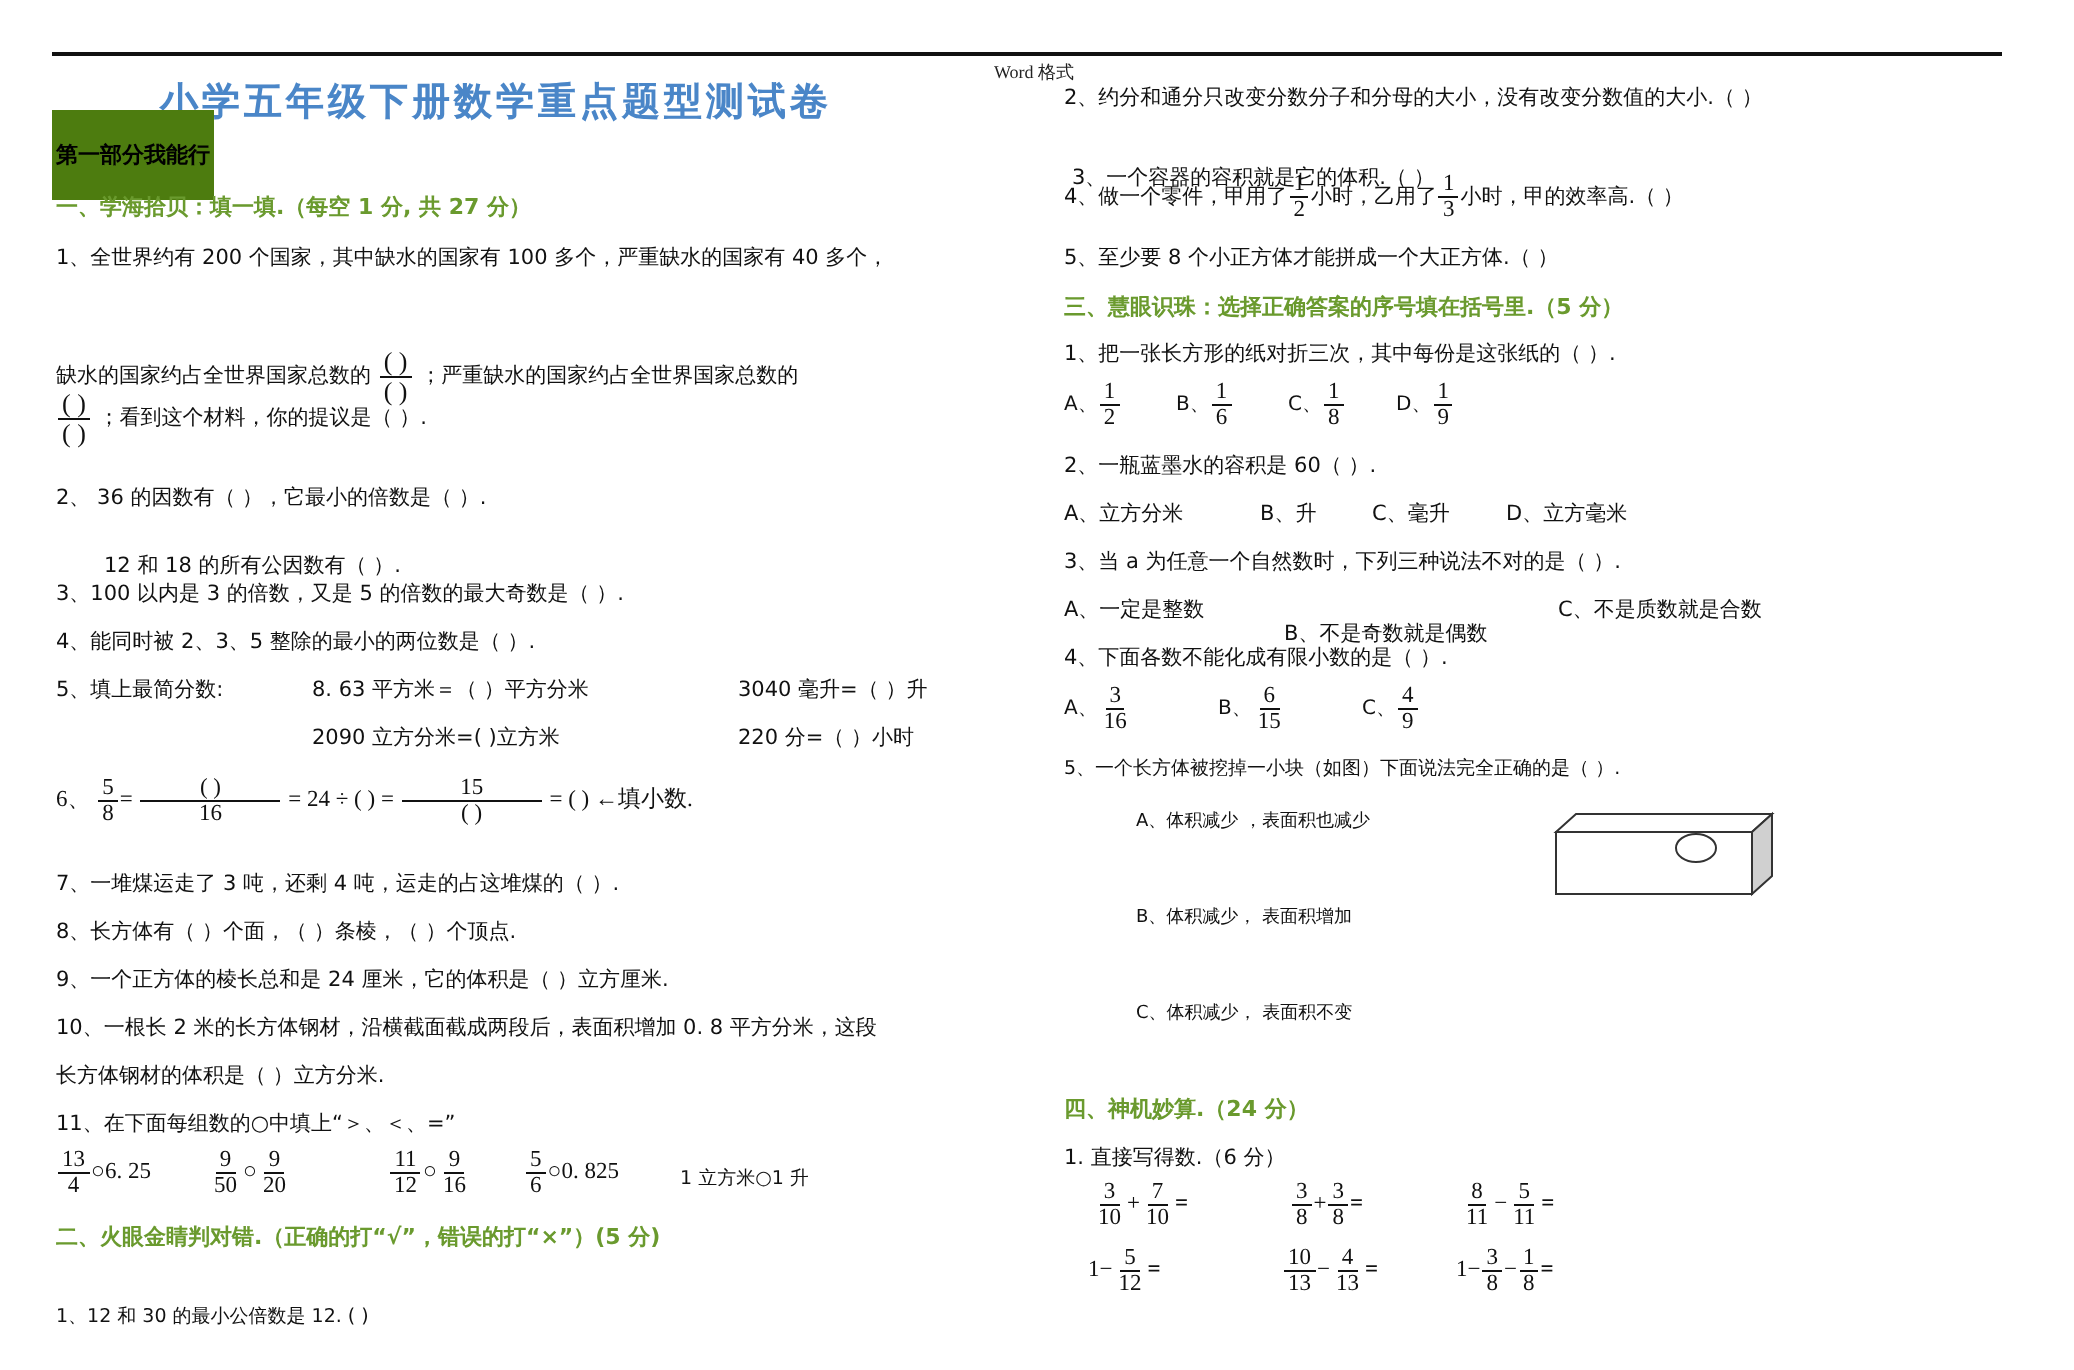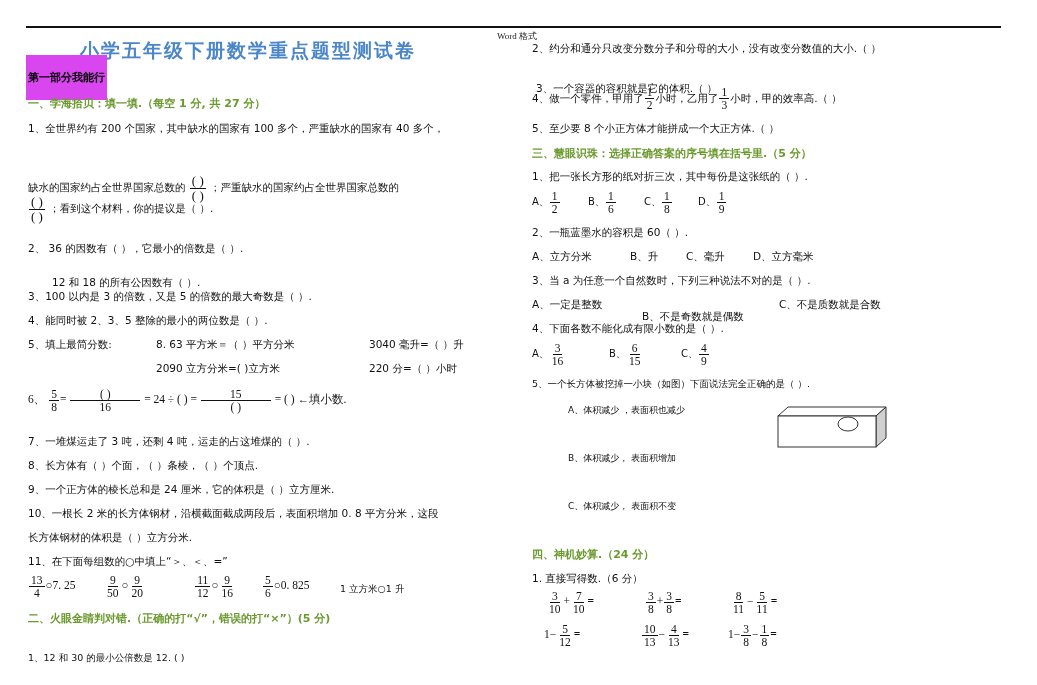--- a/index.html
+++ b/index.html
@@ -2,21 +2,21 @@
 <html><head>
 <meta charset="utf-8">
 <style>
   * { margin: 0; padding: 0; box-sizing: border-box; }
   html, body { width: 1037px; height: 685px; background: #ffffff; overflow: hidden; }
   body { position: relative; font-family: "DejaVu Sans", "Liberation Sans", sans-serif; color: #111; font-size: 10.5px; }
   .hdr-text { position: absolute; top: 12px; left: 497px; font-family: "Liberation Serif", serif; font-size: 9px; color: #222; margin-top: 18px; }
   .hdr-rule { position: absolute; top: 26px; left: 26px; width: 975px; height: 1.5px; background: #111; }
   .abs { position: absolute; white-space: nowrap; }
   .title { font-family: "DejaVu Serif", serif; font-weight: bold; font-size: 19px; color: #4a86c8; letter-spacing: 2px; }
-  .part-tag { background: #d946ef; font-weight: bold; font-size: 11px; padding: 16px 2px; color: #000; text-align: center; }
+  .part-tag { background: #4d7c0f; font-weight: bold; font-size: 11px; padding: 16px 2px; color: #000; text-align: center; }
   .sec { color: #6a9a2e; font-weight: bold; font-size: 11px; }
   .frac { display: inline-flex; flex-direction: column; align-items: center; vertical-align: middle; font-family: "Liberation Serif", serif; font-size: 11.5px; line-height: 1.05; margin: 0 1px; }
   .frac .num { padding: 0 2px; border-bottom: 1px solid #111; text-align: center; }
   .frac .den { padding: 0 2px; text-align: center; }
   .frac.wide .num, .frac.wide .den { min-width: 70px; }
   .frac.paren .num, .frac.paren .den { font-size: 13px; }
   .serif { font-family: "Liberation Serif", serif; font-size: 11.5px; }
   .box3d { position: absolute; }
 </style>
 </head>
@@ -78,21 +78,21 @@
 <div class="abs" style="left:28px; top:459px;">8、长方体有（    ）个面，（    ）条棱，（    ）个顶点.</div>
 <div class="abs" style="left:28px; top:483px;">9、一个正方体的棱长总和是 24 厘米，它的体积是（        ）立方厘米.</div>
 <div class="abs" style="left:28px; top:507px;">10、一根长 2 米的长方体钢材，沿横截面截成两段后，表面积增加 0. 8 平方分米，这段</div>
 <div class="abs" style="left:28px; top:531px;">长方体钢材的体积是（      ）立方分米.</div>
 <div class="abs" style="left:28px; top:555px;text-align:center;">11、在下面每组数的○中填上“＞、＜、=”</div>
 
 <div class="abs serif" style="left:28px; top:574px;">
   <span class="frac">
       <span class="num">13</span>
       <span class="den">4</span>
-    </span><span>○7. 25</span>
+    </span><span>○6. 25</span>
 </div>
 <div class="abs serif" style="left:104px; top:574px;">
   <span class="frac">
       <span class="num">9</span>
       <span class="den">50</span>
     </span><span>○</span><span class="frac">
       <span class="num">9</span>
       <span class="den">20</span>
     </span>
 </div>

